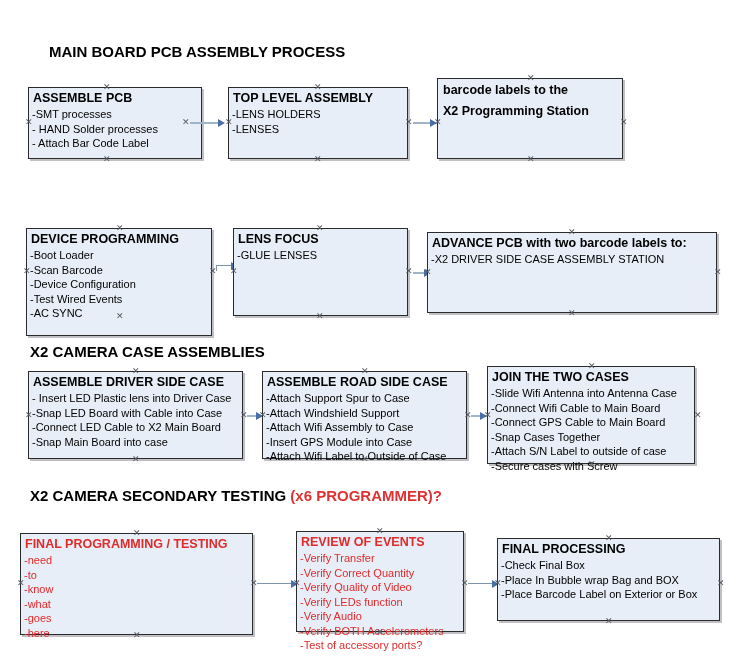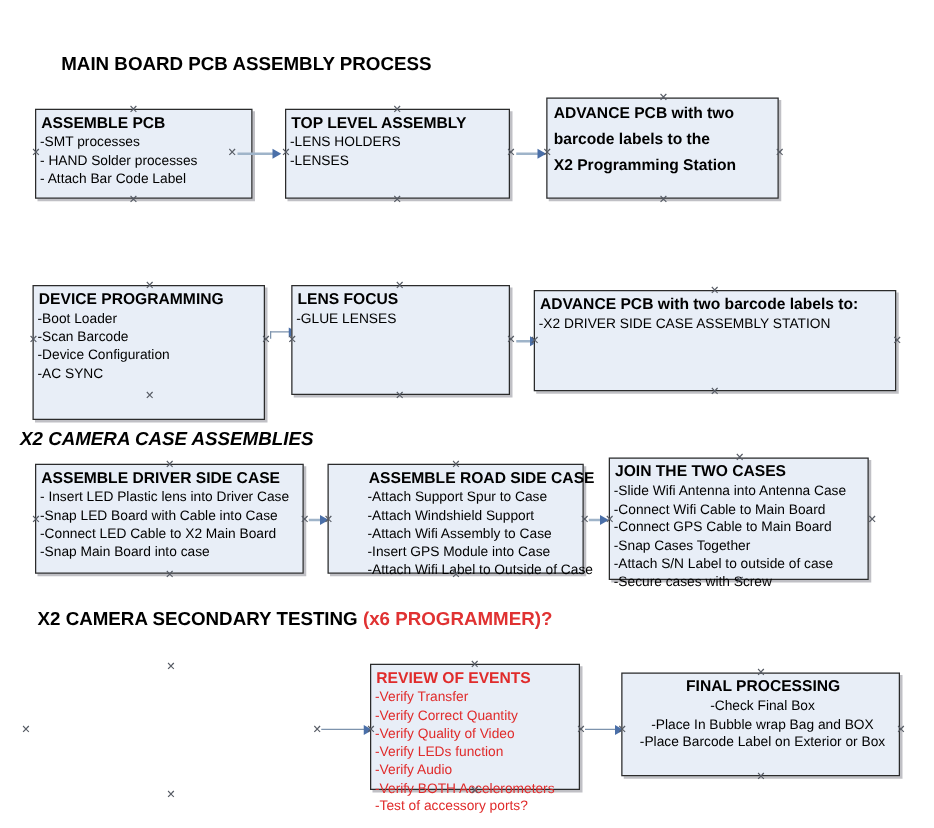--- a/index.html
+++ b/index.html
@@ -135,35 +135,35 @@
   </div>
   <span class="cp" style="left:314px; top:84px;">✕</span>
   <span class="cp" style="left:225px; top:119px;">✕</span>
   <span class="cp" style="left:405px; top:119px;">✕</span>
   <span class="cp" style="left:314px; top:156px;">✕</span>
 
   <div class="conn-line thick" style="left:413px; top:122px; width:22px;"></div>
   <div class="arrow-head" style="left:430px; top:119px;"></div>
 
   <div class="node tall-title" style="left:437px; top:78px; width:186px; height:81px;">
-    <div class="ntitle">ADVANCE PCB with two</div>
     <div class="ntitle">barcode labels to the</div>
     <div class="ntitle"> X2 Programming Station</div>
   </div>
   <span class="cp" style="left:527px; top:75px;">✕</span>
   <span class="cp" style="left:434px; top:119px;">✕</span>
   <span class="cp" style="left:620px; top:119px;">✕</span>
   <span class="cp" style="left:527px; top:156px;">✕</span>
 
 
   <div class="node" style="left:26px; top:228px; width:186px; height:108px;">
     <div class="ntitle">DEVICE PROGRAMMING</div>
     <div class="nline">-Boot Loader</div>
     <div class="nline">-Scan Barcode</div>
     <div class="nline">-Device Configuration</div>
+    <div class="nline">-Test Wired Events</div>
     <div class="nline">-AC SYNC</div>
   </div>
   <span class="cp" style="left:116px; top:225px;">✕</span>
   <span class="cp" style="left:23px; top:268px;">✕</span>
   <span class="cp" style="left:209px; top:268px;">✕</span>
   <span class="cp" style="left:116px; top:313px;">✕</span>
 
   <div class="conn-line" style="left:216px; top:265px; width:20px;"></div>
   <div class="conn-line" style="left:216px; top:265px; width:1px; height:6px;"></div>
   <div class="arrow-head" style="left:231px; top:262px;"></div>
@@ -182,40 +182,40 @@
 
   <div class="node" style="left:427px; top:232px; width:290px; height:81px;">
     <div class="ntitle">ADVANCE PCB with two barcode labels to:</div>
     <div class="nline">-X2 DRIVER  SIDE  CASE  ASSEMBLY STATION</div>
   </div>
   <span class="cp" style="left:568px; top:229px;">✕</span>
   <span class="cp" style="left:424px; top:269px;">✕</span>
   <span class="cp" style="left:714px; top:269px;">✕</span>
   <span class="cp" style="left:568px; top:310px;">✕</span>
 
-  <div class="section-head" style="left:16px; top:343px;font-style:italic;">
+  <div class="section-head" style="left:30px; top:343px;">
     <span>X2 CAMERA CASE ASSEMBLIES</span>
   </div>
 
   <div class="node" style="left:28px; top:371px; width:215px; height:88px;">
     <div class="ntitle">ASSEMBLE DRIVER SIDE CASE</div>
     <div class="nline">- Insert LED Plastic lens into Driver Case</div>
     <div class="nline">-Snap LED Board with Cable into Case</div>
     <div class="nline">-Connect LED Cable to X2 Main Board</div>
     <div class="nline">-Snap Main Board into case</div>
   </div>
   <span class="cp" style="left:132px; top:368px;">✕</span>
   <span class="cp" style="left:25px; top:412px;">✕</span>
   <span class="cp" style="left:240px; top:412px;">✕</span>
   <span class="cp" style="left:132px; top:456px;">✕</span>
 
   <div class="conn-line thick" style="left:247px; top:415px; width:14px;"></div>
   <div class="arrow-head" style="left:256px; top:412px;"></div>
 
-  <div class="node" style="left:262px; top:371px; width:205px; height:88px;padding-left:28px;">
+  <div class="node" style="left:262px; top:371px; width:205px; height:88px;">
     <div class="ntitle">ASSEMBLE ROAD SIDE CASE</div>
     <div class="nline">-Attach Support Spur to Case</div>
     <div class="nline">-Attach Windshield Support</div>
     <div class="nline">-Attach Wifi Assembly to Case</div>
     <div class="nline">-Insert GPS Module into Case</div>
     <div class="nline">-Attach Wifi Label to Outside of Case</div>
   </div>
   <span class="cp" style="left:361px; top:368px;">✕</span>
   <span class="cp" style="left:259px; top:412px;">✕</span>
   <span class="cp" style="left:464px; top:412px;">✕</span>
@@ -235,20 +235,29 @@
   </div>
   <span class="cp" style="left:588px; top:363px;">✕</span>
   <span class="cp" style="left:484px; top:412px;">✕</span>
   <span class="cp" style="left:694px; top:412px;">✕</span>
   <span class="cp" style="left:588px; top:461px;">✕</span>
 
   <div class="section-head" style="left:30px; top:487px;">
     <span>X2 CAMERA SECONDARY TESTING </span><span class="accent">(x6 PROGRAMMER)?</span>
   </div>
 
+  <div class="node red" style="left:20px; top:533px; width:233px; height:102px;">
+    <div class="ntitle">FINAL PROGRAMMING / TESTING</div>
+    <div class="nline">-need</div>
+    <div class="nline">-to</div>
+    <div class="nline">-know</div>
+    <div class="nline">-what</div>
+    <div class="nline">-goes</div>
+    <div class="nline">-here</div>
+  </div>
   <span class="cp" style="left:133px; top:530px;">✕</span>
   <span class="cp" style="left:17px; top:580px;">✕</span>
   <span class="cp" style="left:250px; top:580px;">✕</span>
   <span class="cp" style="left:133px; top:632px;">✕</span>
 
   <div class="conn-line" style="left:257px; top:583px; width:38px;"></div>
   <div class="arrow-head" style="left:291px; top:580px;"></div>
 
   <div class="node red" style="left:296px; top:531px; width:168px; height:101px;">
     <div class="ntitle">REVIEW OF EVENTS</div>
@@ -261,21 +270,21 @@
     <div class="nline">-Test of accessory ports?</div>
   </div>
   <span class="cp" style="left:376px; top:528px;">✕</span>
   <span class="cp" style="left:293px; top:580px;">✕</span>
   <span class="cp" style="left:461px; top:580px;">✕</span>
   <span class="cp" style="left:376px; top:629px;">✕</span>
 
   <div class="conn-line" style="left:468px; top:583px; width:28px;"></div>
   <div class="arrow-head" style="left:492px; top:580px;"></div>
 
-  <div class="node" style="left:497px; top:538px; width:223px; height:83px;text-align:center;">
+  <div class="node" style="left:497px; top:538px; width:223px; height:83px;">
     <div class="ntitle">FINAL PROCESSING</div>
     <div class="nline"> -Check Final Box</div>
     <div class="nline">-Place In Bubble wrap Bag and BOX</div>
     <div class="nline">-Place Barcode Label on Exterior or Box</div>
   </div>
   <span class="cp" style="left:605px; top:535px;">✕</span>
   <span class="cp" style="left:494px; top:580px;">✕</span>
   <span class="cp" style="left:717px; top:580px;">✕</span>
   <span class="cp" style="left:605px; top:618px;">✕</span>
 

